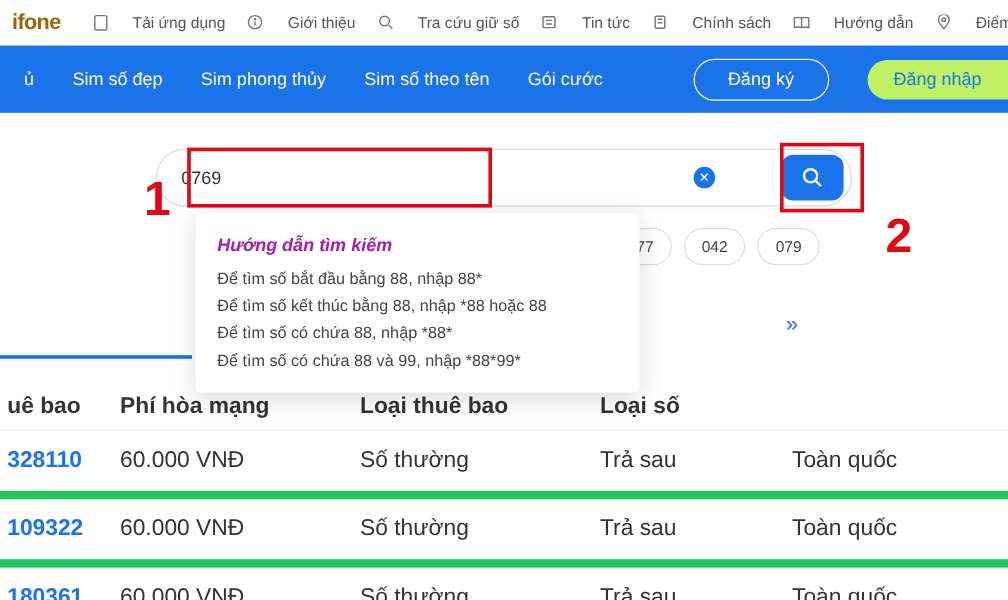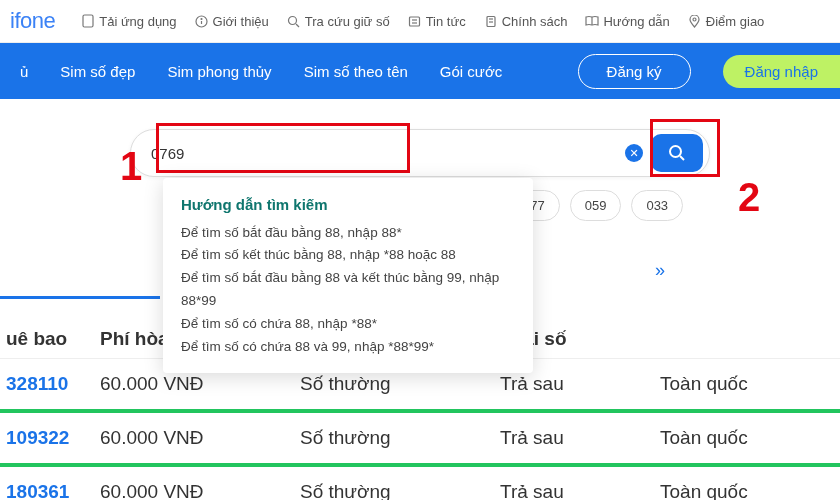--- a/index.html
+++ b/index.html
@@ -1,51 +1,51 @@
 <!DOCTYPE html>
 <html><head>
 <meta charset="utf-8">
 <style>
 * { margin: 0; padding: 0; box-sizing: border-box; font-family: -apple-system, BlinkMacSystemFont, "Segoe UI", Arial, sans-serif; }
 body { width: 840px; height: 500px; overflow: hidden; background: #fff; position: relative; }
 
 .topbar { display: flex; align-items: center; gap: 18px; padding: 8px 10px; font-size: 13px; color: #555; border-bottom: 1px solid #eee; }
-.logo { color: #3b82f6; font-weight: 400; font-size: 22px; letter-spacing: -0.5px; margin-right: 8px; }
-.toplink { display: flex; align-items: center; gap: 4px; cursor: pointer; white-space: nowrap; }
+.logo { color: #a16207; font-weight: 700; font-size: 18px; letter-spacing: -0.5px; margin-right: 8px; }
+.toplink { display: flex; align-items: center; gap: 20px; cursor: pointer; white-space: nowrap; }
 .toplink .ico { width: 14px; height: 14px; display: inline-flex; align-items: center; justify-content: center; }
 
 .navbar { background: #1a73e8; display: flex; align-items: center; padding: 0 20px; height: 56px; gap: 32px; color: #fff; font-size: 15px; }
 .navitem { cursor: pointer; white-space: nowrap; }
 .navspacer { flex: 1; }
 .btn-outline { border: 1.5px solid #fff; border-radius: 20px; padding: 8px 28px; cursor: pointer; }
 .btn-solid { background: #bef264; color: #1a73e8; border-radius: 20px 0 0 20px; padding: 8px 22px; cursor: pointer; margin-right: -20px; }
 
 .searchwrap { padding: 30px 130px 10px; position: relative; }
-.searchbar { display: flex; align-items: center; background: #fff; border: 1px solid #ddd; border-radius: 26px; height: 48px; padding: 0 6px 0 20px; box-shadow: 0 1px 4px rgba(0,0,0,0.05); }
+.searchbar { display: flex; align-items: center; background: #fff; border: 1px solid #ddd; border-radius: 26px; height: 48px; padding: 0 6px 0 20px; box-shadow: 0 1px 4px rgba(0,0,0,0.05); gap: 47px; }
 .searchinput { flex: 1; border: none; outline: none; font-size: 15px; color: #333; }
 .clearbtn { width: 18px; height: 18px; border-radius: 50%; background: #1a73e8; color: #fff; font-size: 11px; display: flex; align-items: center; justify-content: center; margin-right: 8px; cursor: pointer; }
 .searchbtn { width: 52px; height: 38px; background: #1a73e8; border-radius: 10px; display: flex; align-items: center; justify-content: center; cursor: pointer; }
 
 .hl1 { position: absolute; border: 3px solid #e30613; left: 156px; top: 123px; width: 254px; height: 50px; pointer-events: none; }
 .hl2 { position: absolute; border: 3px solid #e30613; left: 650px; top: 119px; width: 70px; height: 58px; pointer-events: none; }
 .num1 { position: absolute; left: 120px; top: 144px; color: #e30613; font-size: 40px; font-weight: 700; }
 .num2 { position: absolute; left: 738px; top: 175px; color: #e30613; font-size: 40px; font-weight: 700; }
 
 .chips { position: absolute; left: 508px; top: 190px; display: flex; gap: 10px; }
 .chip { border: 1px solid #ddd; border-radius: 18px; padding: 7px 14px; font-size: 13px; color: #444; cursor: pointer; background: #fff; }
 .chev { position: absolute; left: 655px; top: 260px; color: #1a73e8; font-size: 18px; cursor: pointer; }
 
 .tooltip { position: absolute; left: 163px; top: 178px; width: 370px; background: #fff; box-shadow: 0 4px 20px rgba(0,0,0,0.15); border-radius: 4px; padding: 14px 18px; z-index: 10; font-size: 13.5px; line-height: 1.7; color: #444; }
-.tooltip-title { color: #0f766e; font-weight: 600; font-size: 15px; margin-bottom: 4px; }
+.tooltip-title { color: #a21caf; font-weight: 600; font-size: 15px; margin-bottom: 4px; font-style: italic; }
 
 .bluesep { position: absolute; left: 0; top: 296px; width: 160px; height: 3px; background: #1a73e8; }
 
 .table { position: absolute; top: 320px; left: 0; right: 0; font-size: 19px; }
 .thead { display: flex; padding: 8px 0; font-weight: 600; color: #333; border-bottom: 1px solid #eee; }
-.trow { display: flex; padding: 14px 0; color: #333; border-bottom: 4px solid #22c55e; }
+.trow { display: flex; padding: 14px 0; color: #333; border-bottom: 7px solid #22c55e; }
 .c1 { width: 100px; padding-left: 6px; }
 .c2 { width: 200px; }
 .c3 { width: 200px; }
 .c4 { width: 160px; }
 .c5 { width: 170px; }
 .simno { color: #1a73e8; font-weight: 600; }
 
 svg { display: block; }
 </style>
 </head>
@@ -141,30 +141,29 @@
       <svg width="18" height="18" viewBox="0 0 18 18" fill="none" stroke="#fff" stroke-width="2">
           <circle cx="7.5" cy="7.5" r="5.5"></circle>
           <line x1="12" y1="12" x2="16" y2="16"></line>
         </svg>
     </span>
   </div>
 </div>
 
 <div class="chips">
   <span class="chip">077</span>
-  <span class="chip">059</span>
-  <span class="chip">033</span>
+  <span class="chip">042</span>
+  <span class="chip">079</span>
 </div>
 <span class="chev">»</span>
 
 <div class="tooltip">
   <div class="tooltip-title">Hướng dẫn tìm kiếm</div>
   <div>Để tìm số bắt đầu bằng 88, nhập 88*</div>
   <div>Để tìm số kết thúc bằng 88, nhập *88 hoặc 88</div>
-  <div>Để tìm số bắt đầu bằng 88 và kết thúc bằng 99, nhập 88*99</div>
   <div>Để tìm số có chứa 88, nhập *88*</div>
   <div>Để tìm số có chứa 88 và 99, nhập *88*99*</div>
 </div>
 
 <div class="hl1"></div>
 <div class="hl2"></div>
 <div class="num1">1</div>
 <div class="num2">2</div>
 
 <div class="bluesep"></div>

